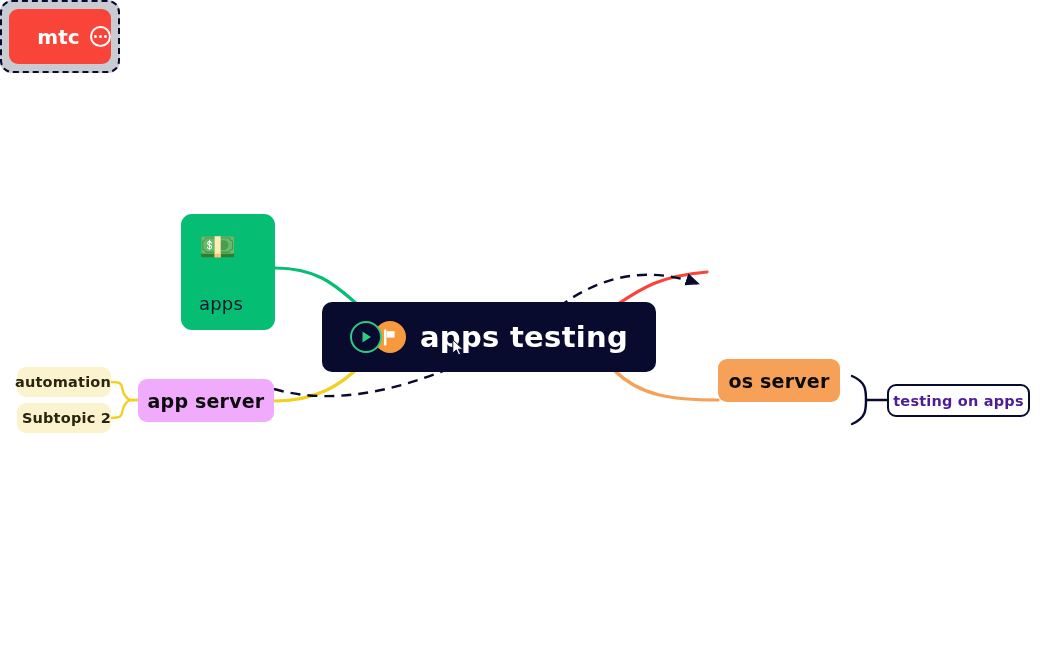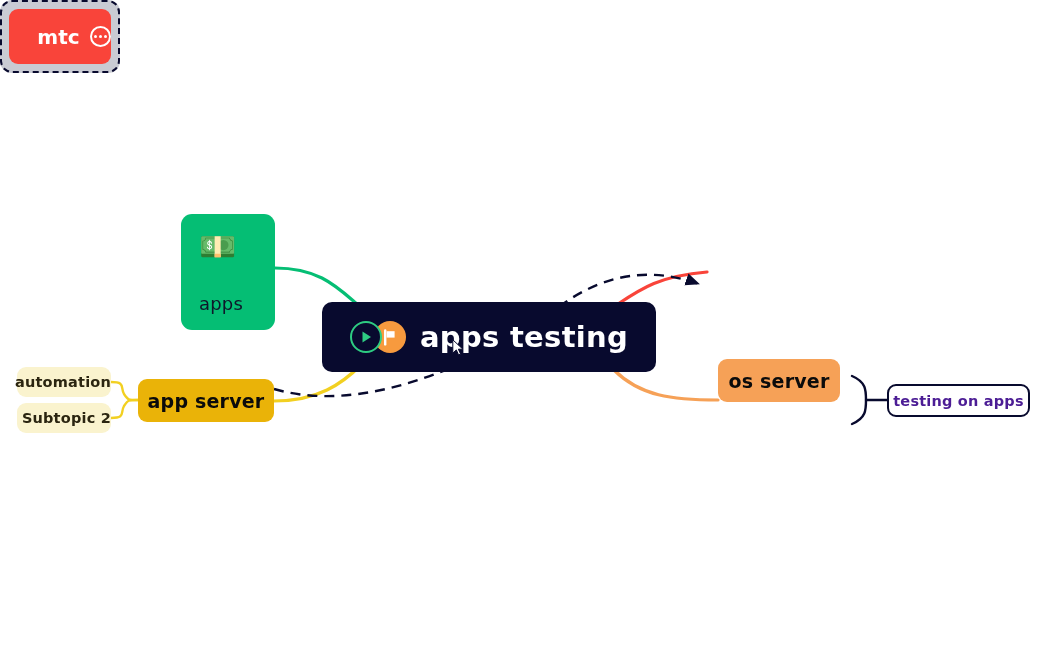--- a/index.html
+++ b/index.html
@@ -162,21 +162,21 @@
     background: #ffffff;
     display: block;
   }
 
   
   #node-appserver {
     left: 138px;
     top: 379px;
     width: 136px;
     height: 43px;
-    background: #eab308;
+    background: #f0abfc;
     border-radius: 9px;
     justify-content: center;
     color: #0B0B0B;
     font-size: 19px;
   }
 
   
   .subnode {
     background: #FAF3CE;
     border-radius: 9px;

